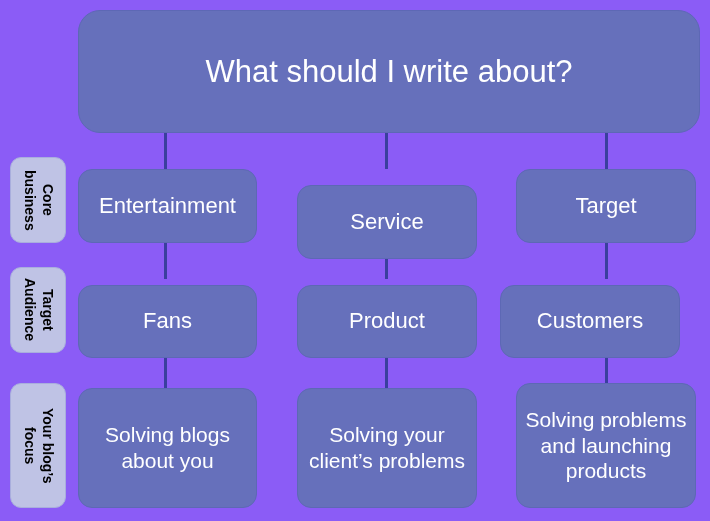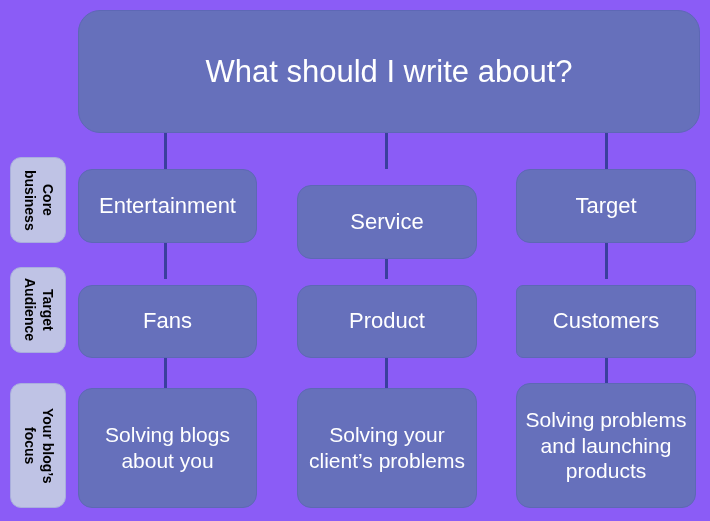--- a/index.html
+++ b/index.html
@@ -116,19 +116,19 @@
       <span>focus</span>
     </span>
   </div>
 
   <div class="node node-lvl1" style="left:78px; top:169px; width:179px; height:74px;">Entertainment</div>
   <div class="node node-lvl1" style="left:297px; top:169px; width:180px; height:74px;margin-top:16px;">Service</div>
   <div class="node node-lvl1" style="left:516px; top:169px; width:180px; height:74px;">Target</div>
 
   <div class="node node-lvl2" style="left:78px; top:279px; width:179px; height:73px;">Fans</div>
   <div class="node node-lvl2" style="left:297px; top:279px; width:180px; height:73px;">Product</div>
-  <div class="node node-lvl2" style="left:516px; top:279px; width:180px; height:73px;border-radius:7px;">Customers</div>
+  <div class="node node-lvl2" style="left:500px; top:279px; width:180px; height:73px;">Customers</div>
 
   <div class="node node-lvl3" style="left:78px; top:388px; width:179px; height:120px;">Solving blogs about you</div>
   <div class="node node-lvl3" style="left:297px; top:388px; width:180px; height:120px;">Solving your client’s problems</div>
   <div class="node node-lvl3" style="left:516px; top:383px; width:180px; height:125px;">Solving problems and launching products</div>
 
 </div>
 
 </body></html>

